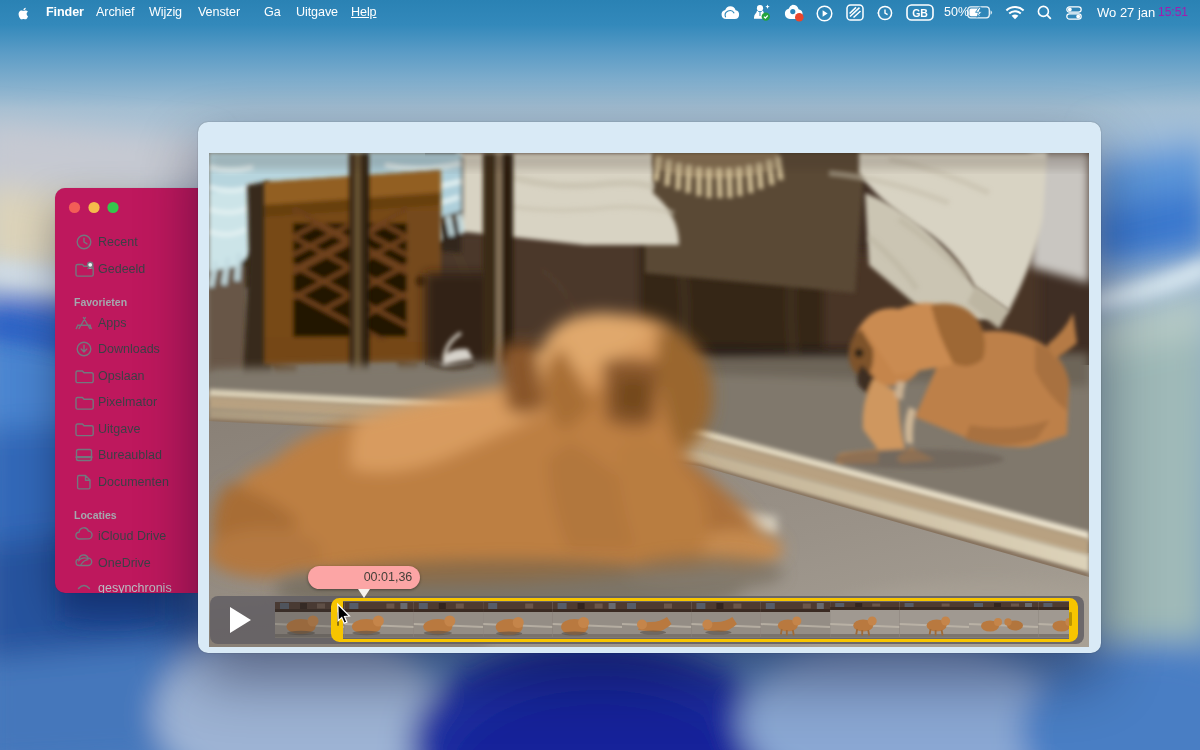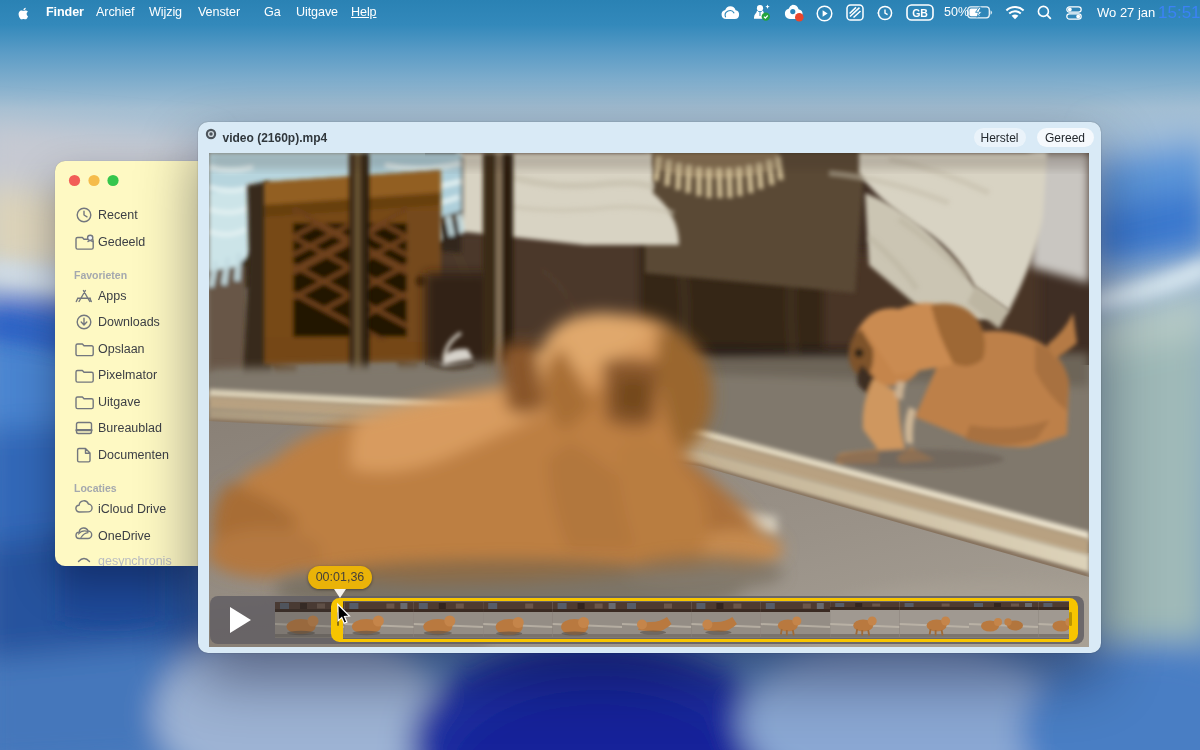--- a/index.html
+++ b/index.html
@@ -3,39 +3,39 @@
 <meta charset="utf-8">
 <style>
   html,body{margin:0;padding:0;width:1200px;height:750px;overflow:hidden;font-family:"Liberation Sans",sans-serif;}
   #stage{position:absolute;inset:0;width:1200px;height:750px;overflow:hidden;}
   
   #wall{position:absolute;inset:0;}
   
   #menubar{position:absolute;left:0;top:0;width:1200px;height:25px;color:#fff;}
   .mitem{position:absolute;top:0;height:25px;line-height:25px;font-size:12.6px;letter-spacing:-0.1px;}
   
-  #finder{position:absolute;left:55px;top:161px;width:150px;height:405px;border-radius:10px 0 0 10px;
-    background:#fef9c3;box-shadow:0 18px 40px rgba(0,0,30,0.35), 0 0 1px rgba(0,0,0,.3);}
+  #finder{position:absolute;left:55px;top:188px;width:150px;height:405px;border-radius:10px 0 0 10px;
+    background:#be185d;box-shadow:0 18px 40px rgba(0,0,30,0.35), 0 0 1px rgba(0,0,0,.3);}
   
   #vwin{position:absolute;left:197.5px;top:121.5px;width:903px;height:531px;border-radius:10px;
     background:#d9eaf6;box-shadow:0 25px 60px rgba(0,0,30,0.45), 0 0 1.5px rgba(0,0,0,.35);}
   #vtitle{position:absolute;left:0;top:0;width:100%;height:31px;}
   #vtitletext{position:absolute;left:25px;top:9px;font-size:12px;font-weight:bold;color:#30373c;}
   .tbtn{position:absolute;top:6.5px;height:19px;border-radius:9.5px;font-size:12px;color:#24292e;
     display:flex;align-items:center;justify-content:center;}
   #video{position:absolute;left:11.5px;top:31px;width:880px;height:494px;overflow:hidden;background:#8f8a84;}
   
   #trimbar{position:absolute;left:12.5px;top:474px;width:874px;height:48.5px;border-radius:8px;
     background:rgba(99,96,100,0.88);}
   #strip{position:absolute;left:65px;top:6.5px;width:802px;height:35.5px;overflow:hidden;}
   #ybox{position:absolute;left:120.5px;top:2.5px;width:747px;height:43.5px;border-radius:8.5px;
     border:3.6px solid #f7c500;border-left-width:12px;border-right-width:9.5px;box-sizing:border-box;}
   #tooltip{position:absolute;left:308px;top:565.5px;width:64px;height:23px;border-radius:11.5px;
-    background:#eab308;box-shadow:0 1px 3px rgba(0,0,0,.4);font-size:12.5px;color:#46413a;
-    display:flex;align-items:center;justify-content:center;z-index:30;}
+    background:#fca5a5;box-shadow:0 1px 3px rgba(0,0,0,.4);font-size:12.5px;color:#46413a;
+    display:flex;align-items:center;justify-content:center;z-index:30;padding-left:48px;}
   #tooltip:after{content:"";position:absolute;left:50%;top:100%;transform:translateX(-50%);
     border:6.5px solid transparent;border-top:9px solid #f6f3ed;border-bottom-width:0;}
 </style>
 </head>
 <body>
 <div id="stage">
 
   <svg id="wall" width="1200" height="750" viewBox="0 0 1200 750">
     <defs>
       <linearGradient id="sky" x1="0" y1="0" x2="0" y2="1">
@@ -164,21 +164,21 @@
         <path d="M10.2 10.2 L13.8 13.8" stroke="#fff" stroke-width="1.8"></path>
       </svg>
 
       <svg style="position:absolute;left:1066px;top:5.5px" width="16" height="14" viewBox="0 0 16 14">
         <rect x="0.8" y="0.8" width="14.4" height="5.4" rx="2.7" fill="none" stroke="#fff" stroke-width="1.2"></rect>
         <circle cx="3.8" cy="3.5" r="1.9" fill="#fff"></circle>
         <rect x="0.8" y="7.8" width="14.4" height="5.4" rx="2.7" fill="none" stroke="#fff" stroke-width="1.2"></rect>
         <circle cx="12.2" cy="10.5" r="1.9" fill="#fff"></circle>
       </svg>
       <div style="position:absolute;left:1097px;top:0;height:25px;line-height:25px;font-size:13px;color:#fff;">Wo 27 jan</div>
-      <div style="position:absolute;left:1158px;top:0;height:25px;line-height:25px;font-size:17px;color:#3b82f6;">15:51</div>
+      <div style="position:absolute;left:1158px;top:0;height:25px;line-height:25px;font-size:12px;color:#a21caf;">15:51</div>
     </div>
   </div>
 
   <div id="finder">
     <svg width="150" height="405" viewBox="0 0 150 405">
       <g>
         <circle cx="19.5" cy="19.5" r="5.6" fill="#f25d57"></circle>
         <circle cx="39" cy="19.5" r="5.6" fill="#f5bc4b"></circle>
         <circle cx="58" cy="19.5" r="5.6" fill="#35c64c"></circle>
       </g>
@@ -229,30 +229,20 @@
       </g>
       <g font-family="Liberation Sans,sans-serif" font-size="10.5" font-weight="bold" fill="#a4a8ae">
         <text x="19" y="118">Favorieten</text>
         <text x="19" y="331">Locaties</text>
       </g>
       <text x="43" y="404" font-family="Liberation Sans,sans-serif" font-size="12.5" fill="#b9bcc2">gesynchronis</text>
     </svg>
   </div>
 
   <div id="vwin">
-    <div id="vtitle">
-      <svg style="position:absolute;left:7px;top:6px" width="12" height="12" viewBox="0 0 12 12">
-        <circle cx="6" cy="6" r="5.2" fill="#4c545b"></circle>
-        <circle cx="6" cy="6" r="3.1" fill="#cfd9de"></circle>
-        <circle cx="6" cy="6" r="1.7" fill="#4c545b"></circle>
-      </svg>
-      <div id="vtitletext">video (2160p).mp4</div>
-      <div class="tbtn" style="left:776px;width:52px;background:rgba(255,255,255,0.45);">Herstel</div>
-      <div class="tbtn" style="left:839px;width:57px;background:rgba(255,255,255,0.72);">Gereed</div>
-    </div>
     <div id="video">
     <svg width="880" height="494" viewBox="0 0 880 494">
       <defs>
         <filter id="vb9" x="-30%" y="-30%" width="160%" height="160%">
               <feGaussianBlur stdDeviation="7.5"></feGaussianBlur>
             </filter>
         <filter id="vb5" x="-30%" y="-30%" width="160%" height="160%">
               <feGaussianBlur stdDeviation="5"></feGaussianBlur>
             </filter>
         <filter id="vb2" x="-30%" y="-30%" width="160%" height="160%">

